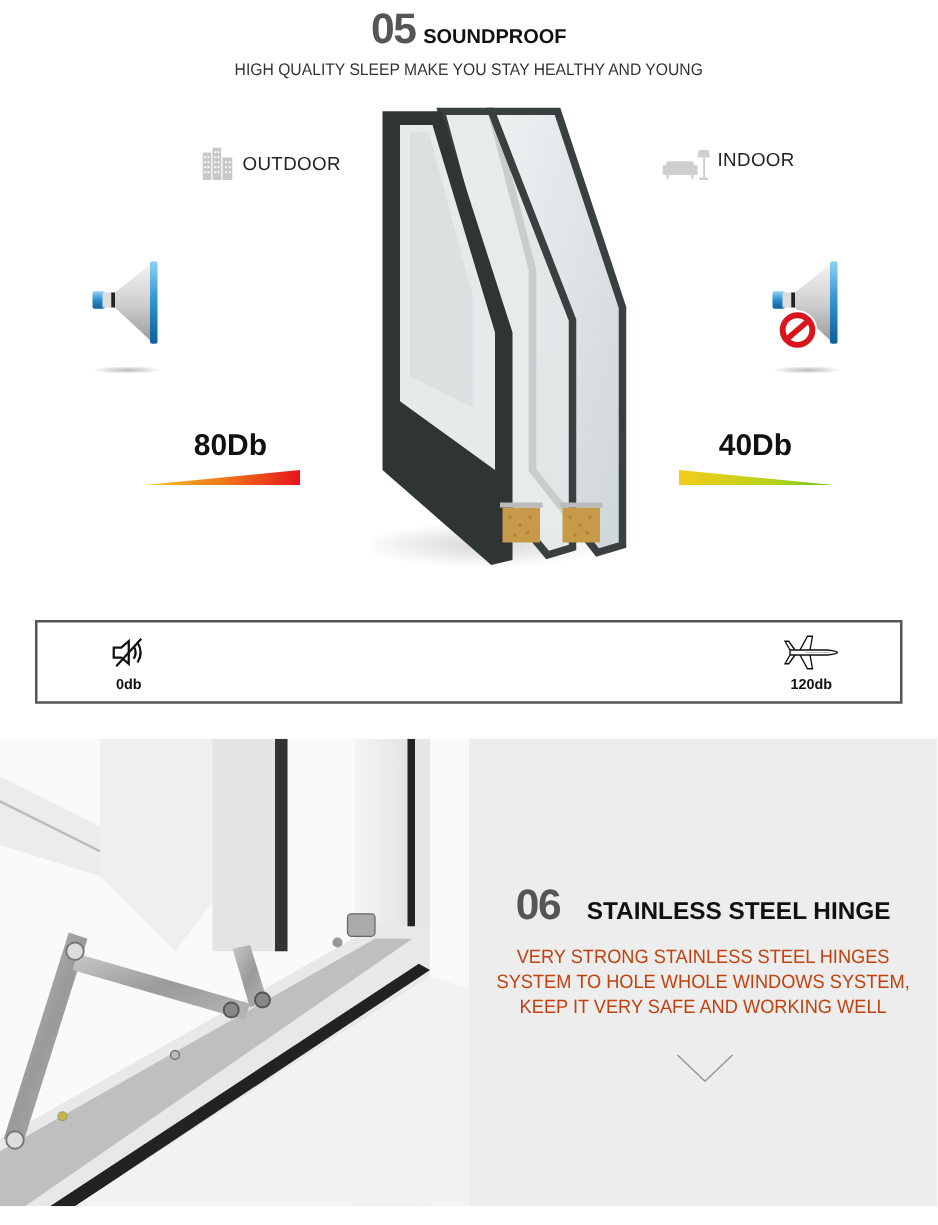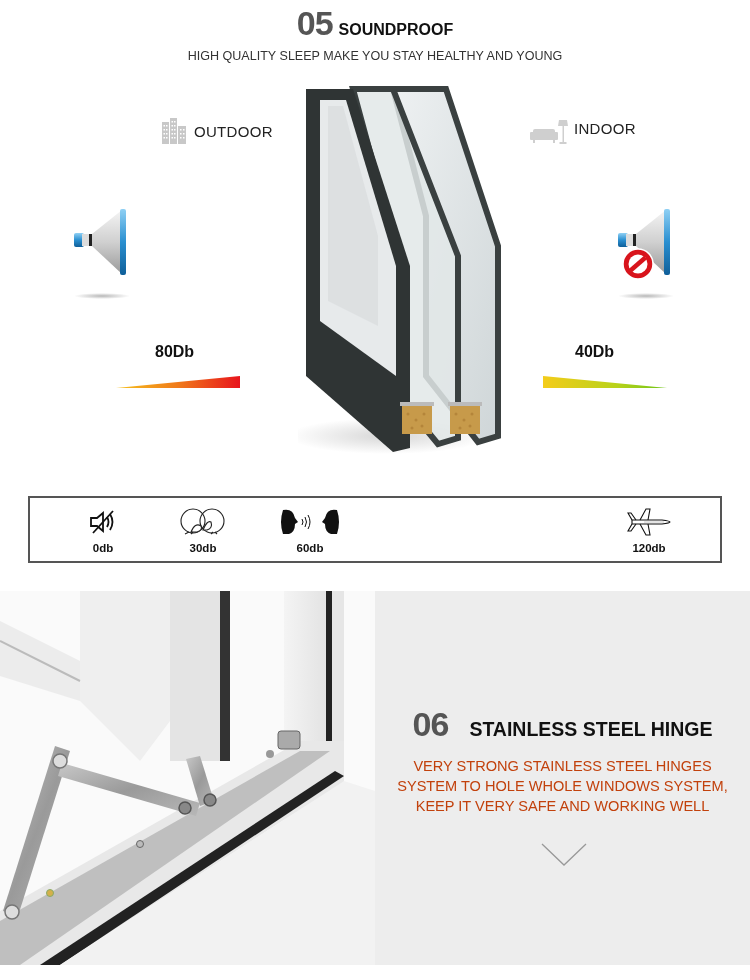--- a/index.html
+++ b/index.html
@@ -7,21 +7,21 @@
   body { position:relative; font-family:"Liberation Sans", sans-serif; color:#222; }
   .abs { position:absolute; }
 
   
   .title05 { left:0; width:750px; top:4px; text-align:center; white-space:nowrap; }
   .num { font-family:"Liberation Sans", sans-serif; font-weight:bold; color:#555; font-size:34px; letter-spacing:-1px; vertical-align:baseline; }
   .ttl { font-family:"Liberation Sans", sans-serif; font-weight:bold; color:#111; font-size:16px; margin-left:6px; vertical-align:baseline; }
   .sub05 { left:0; width:750px; top:48px; text-align:center; font-family:"Liberation Sans", sans-serif; font-size:13.5px; color:#333; transform:scaleX(0.93); }
 
   .place-label { font-size:15px; color:#222; letter-spacing:0.3px; }
-  .db-label { font-weight:bold; font-size:16px; color:#111; }
+  .db-label { font-weight:bold; font-size:24px; color:#111; }
 
   
   .scale-box { left:28px; top:496px; width:694px; height:67px; border:2px solid #555; background:#fff; }
   .scale-item { position:absolute; top:0; width:90px; height:100%; text-align:center; }
   .scale-item .ico { position:absolute; left:0; right:0; top:10px; height:28px; display:flex; justify-content:center; align-items:center; }
   .scale-item .lbl { position:absolute; left:0; right:0; top:44px; font-weight:bold; font-size:11.5px; color:#111; }
 
   
   .gray-panel { left:375px; top:591px; width:375px; height:374px; background:#ededed; }
   .title06 { left:375px; width:375px; top:705px; text-align:center; white-space:nowrap; }
@@ -371,46 +371,20 @@
     <div class="ico">
       <svg width="28" height="26" viewBox="0 0 28 26" fill="none" stroke="#111" stroke-width="1.8">
         <polygon points="2,9 8,9 14,4 14,22 8,17 2,17"></polygon>
         <path d="M18,8 Q21,13 18,18"></path>
           <path d="M21,5 Q26,13 21,21"></path>
         <line x1="4" y1="24" x2="24" y2="2"></line>
       </svg>
     </div>
     <div class="lbl">0db</div>
   </div>
-  <div class="scale-item" style="left:128px;">
-    <div class="ico">
-      <svg width="52" height="28" viewBox="0 0 52 28" fill="none" stroke="#222" stroke-width="1.1">
-        <circle cx="16" cy="13" r="12"></circle>
-          <circle cx="35" cy="13" r="12"></circle>
-        <path d="M14,24 q4,-10 10,-6 q2,4 -4,6 z" fill="#fff"></path>
-          <path d="M26,22 q4,-10 8,-8 q2,6 -4,8 z" fill="#fff"></path>
-        <path d="M8,26 l4,-2 M14,26 l2,-2 M34,26 l2,-2 M40,26 l-2,-2"></path>
-      </svg>
-    </div>
-    <div class="lbl">30db</div>
-  </div>
-  <div class="scale-item" style="left:235px;">
-    <div class="ico">
-      <svg width="62" height="28" viewBox="0 0 62 28">
-        <path d="M4,2 q10,-2 12,8 l3,4 -3,2 q0,8 -6,10 l-6,0 q-4,-12 0,-24z" fill="#111"></path>
-        <path d="M58,2 q-10,-2 -12,8 l-3,4 3,2 q0,8 6,10 l6,0 q4,-12 0,-24z" fill="#111"></path>
-        <g fill="none" stroke="#111" stroke-width="1">
-            <path d="M23,11 q2,3 0,6"></path>
-            <path d="M26,9 q3,5 0,10"></path>
-            <path d="M29,7 q4,7 0,14"></path>
-          </g>
-      </svg>
-    </div>
-    <div class="lbl">60db</div>
-  </div>
   <div class="scale-item" style="left:574px;">
     <div class="ico">
       <svg width="46" height="30" viewBox="0 0 46 30" fill="none" stroke="#111" stroke-width="1.1">
         <path d="M6,13 l30,0 q8,1 8,2 q0,1 -8,2 l-30,0 z"></path>
         <path d="M14,13 l6,-11 l4,0 l-2,11"></path>
           <path d="M14,17 l6,11 l4,0 l-2,-11"></path>
         <path d="M6,13 l-4,-7 l3,0 l5,7"></path>
           <path d="M6,17 l-4,7 l3,0 l5,-7"></path>
         <line x1="18" y1="15" x2="38" y2="15" stroke="#aaa" stroke-width="0.6"></line>
       </svg>

